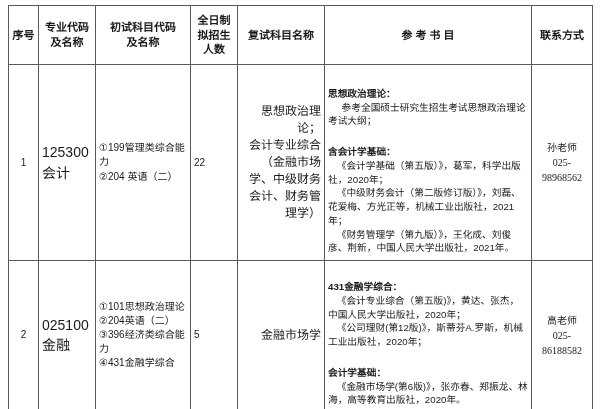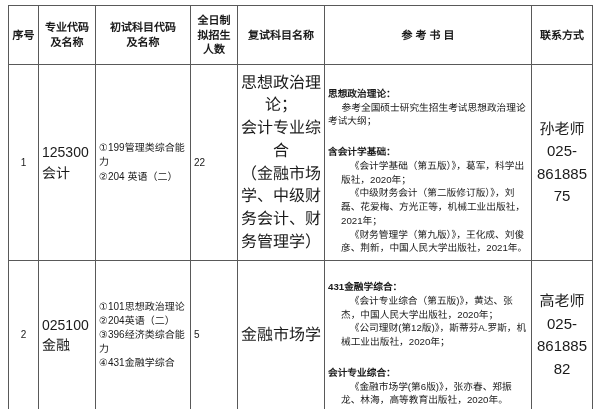--- a/index.html
+++ b/index.html
@@ -76,51 +76,51 @@
     text-align: left;
     font-size: 10px;
     line-height: 1.42;
     vertical-align: middle;
     padding-left: 4px;
   }
   td.cell-quota {
     font-size: 10px;
   }
   td.cell-retest {
-    text-align: center;
-    font-size: 16px;
+    text-align: right;
+    font-size: 12px;
     line-height: 1.42;
     vertical-align: middle;
     padding-left: 4px;
   }
   td.cell-books {
     text-align: left;
     font-size: 9.7px;
     line-height: 1.42;
     vertical-align: middle;
     padding: 4px 4px 4px 5px;
   }
   td.cell-contact {
     text-align: center;
-    font-size: 15px;
+    font-size: 10px;
     line-height: 1.5;
+    font-family: Liberation Serif, serif;
   }
 
   .books-block .bk-head {
     font-weight: bold;
     display: block;
     margin-top: 17px;
   }
   .books-block .bk-item {
     display: block;
     text-indent: 1.4em;
   }
   .books-block .bk-item.tight {
     text-indent: 0.9em;
-    margin-left: 13px;
   }
 
   .exam-list .ex-line { display: block; }
   .retest-list .rt-line { display: block; }
   .contact-line { display: block; }
 
   .row-tall-1 { height: 196px; }
   .row-tall-2 { height: 146px; }
 </style>
 </head>
@@ -189,21 +189,21 @@
             <span class="bk-item">参考全国硕士研究生招生考试思想政治理论考试大纲；</span>
             <span class="bk-head">含会计学基础：</span>
             <span class="bk-item tight">《会计学基础（第五版）》，葛军，科学出版社，2020年；</span>
             <span class="bk-item tight">《中级财务会计（第二版修订版）》，刘磊、花爱梅、方光正等，机械工业出版社，2021年；</span>
             <span class="bk-item tight">《财务管理学（第九版）》，王化成、刘俊彦、荆新，中国人民大学出版社，2021年。</span>
           </span>
         </td>
         <td class="cell-contact">
           <span class="contact-line">孙老师</span>
           <span class="contact-line">025-</span>
-          <span class="contact-line">86188575</span>
+          <span class="contact-line">98968562</span>
         </td>
       </tr>
 
       <tr class="row-tall-2">
         <td class="cell-index">2</td>
         <td class="cell-major">
           <span>025100</span><br>
           <span>金融</span>
         </td>
         <td class="cell-exam">
@@ -218,21 +218,21 @@
         <td class="cell-retest">
           <span class="retest-list">
             <span class="rt-line">金融市场学</span>
           </span>
         </td>
         <td class="cell-books">
           <span class="books-block">
             <span class="bk-head">431金融学综合：</span>
             <span class="bk-item tight">《会计专业综合（第五版)》，黄达、张杰，中国人民大学出版社，2020年；</span>
             <span class="bk-item tight">《公司理财(第12版)》，斯蒂芬A.罗斯，机械工业出版社，2020年；</span>
-            <span class="bk-head">会计专业综合：</span>
+            <span class="bk-head">会计学基础：</span>
             <span class="bk-item tight">《金融市场学(第6版)》，张亦春、郑振龙、林海，高等教育出版社，2020年。</span>
           </span>
         </td>
         <td class="cell-contact">
           <span class="contact-line">高老师</span>
           <span class="contact-line">025-</span>
           <span class="contact-line">86188582</span>
         </td>
       </tr>
 

